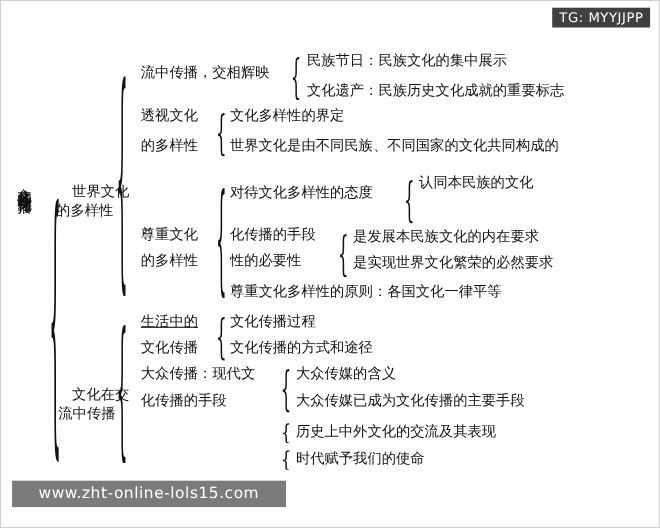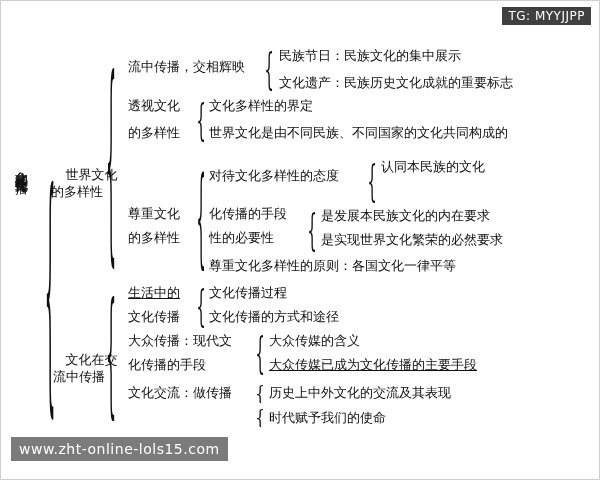--- a/index.html
+++ b/index.html
@@ -35,21 +35,21 @@
     font-family: "DejaVu Sans", "Liberation Sans", sans-serif;
   }
   .watermark-url {
     position: absolute;
     left: 10px;
     top: 436px;
     background: #7b7b7b;
     color: #ffffff;
     font-size: 14px;
     line-height: 20px;
-    padding: 2px 8px;
+    padding: 2px 24px;
     letter-spacing: 0.5px;
     font-family: "DejaVu Sans", "Liberation Sans", sans-serif;
   }
 
   
   .node {
     position: absolute;
     color: #111;
     font-size: 13px;
     line-height: 17px;
@@ -170,28 +170,27 @@
 
   <div class="node" style="left:320px; top:206px;">是发展本民族文化的内在要求</div>
   <div class="node" style="left:320px; top:230px;">是实现世界文化繁荣的必然要求</div>
 
   <div class="node" style="left:127px; top:283px;text-decoration:underline;">生活中的</div>
   <div class="node" style="left:127px; top:307px;">文化传播</div>
 
   <div class="node" style="left:127px; top:331px;">大众传播：现代文</div>
   <div class="node" style="left:127px; top:355px;">化传播的手段</div>
 
-  <div class="node" style="left:127px; top:383px;">文化交流：做传播</div>
 
 
   <div class="node" style="left:208px; top:307px;">文化传播的方式和途径</div>
   <div class="node" style="left:208px; top:283px;">文化传播过程</div>
 
   <div class="node" style="left:268px; top:331px;">大众传媒的含义</div>
-  <div class="node" style="left:268px; top:355px;text-decoration:underline;">大众传媒已成为文化传播的主要手段</div>
+  <div class="node" style="left:268px; top:355px;">大众传媒已成为文化传播的主要手段</div>
 
   <div class="node" style="left:268px; top:383px;">历史上中外文化的交流及其表现</div>
 
   <div class="node" style="left:268px; top:408px;">时代赋予我们的使命</div>
 
   <div class="watermark-tag">TG: MYYJJPP</div>
   <div class="watermark-url">www.zht-online-lols15.com</div>
 
 </div>
 

